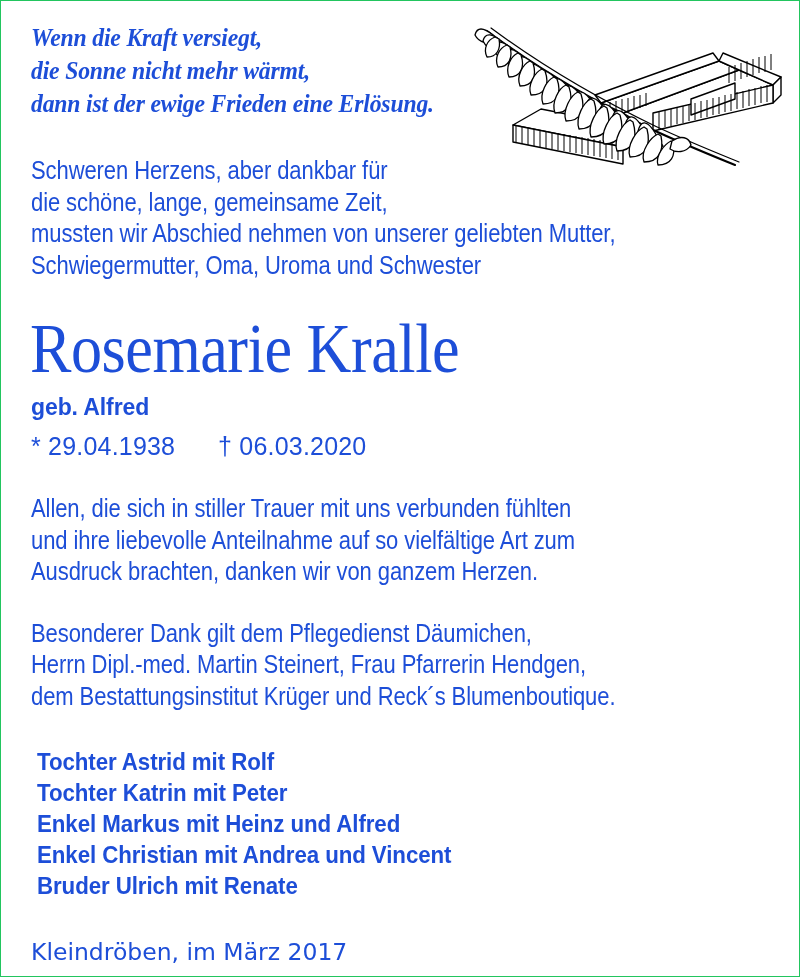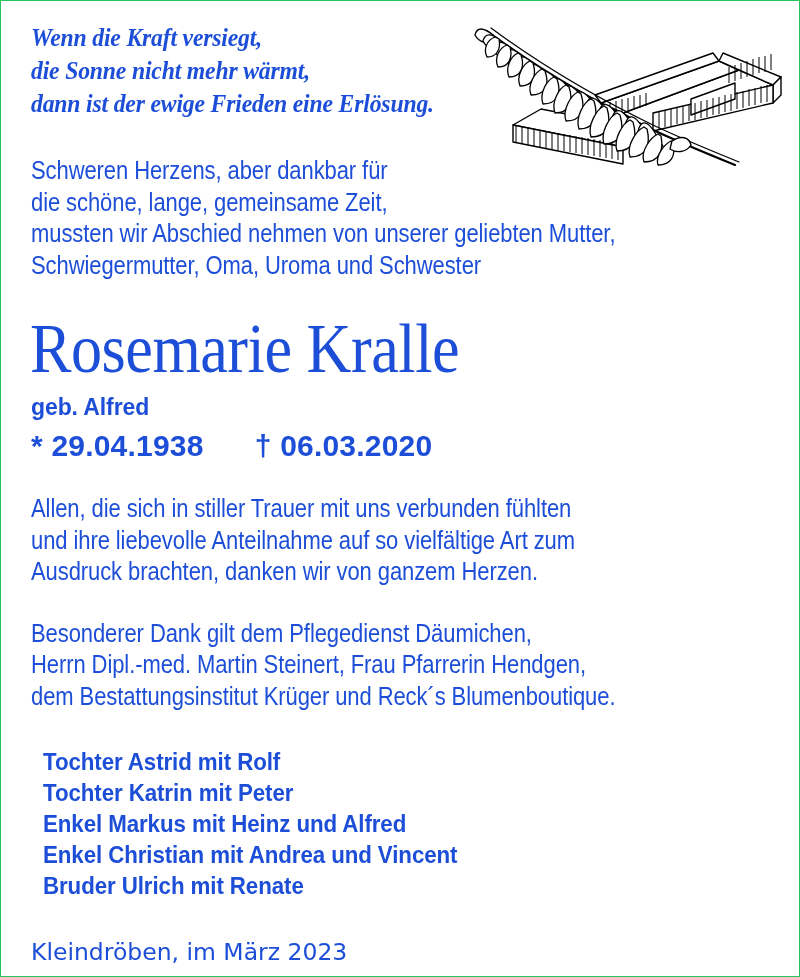--- a/index.html
+++ b/index.html
@@ -90,31 +90,31 @@
     font-weight: bold;
     font-size: 23px;
     line-height: 28px;
     letter-spacing: -0.1px;
     white-space: pre;
     margin: 7px 0 0 4px;
   }
 
   .dates {
     font-family: "Liberation Sans", sans-serif;
-    font-weight: 700;
-    font-size: 30px;
+    font-weight: 400;
+    font-size: 25px;
     line-height: 30px;
     letter-spacing: 0.2px;
     white-space: pre;
     margin: 10px 0 0 4px;
   }
 
   
   .family {
-    margin: 34px 0 0 16px;
+    margin: 34px 0 0 10px;
   }
   .family-line {
     font-family: "Liberation Sans", sans-serif;
     font-weight: bold;
     font-size: 24px;
     line-height: 31px;
     letter-spacing: -0.1px;
     transform: scaleX(0.93);
     transform-origin: left top;
     white-space: pre;
@@ -283,16 +283,16 @@
 dem Bestattungsinstitut Krüger und Reck´s Blumenboutique.</div>
 
     <div class="family">
       <div class="family-line">Tochter Astrid mit Rolf</div>
       <div class="family-line">Tochter Katrin mit Peter</div>
       <div class="family-line">Enkel Markus mit Heinz und Alfred</div>
       <div class="family-line">Enkel Christian mit Andrea und Vincent</div>
       <div class="family-line">Bruder Ulrich mit Renate</div>
     </div>
 
-    <div class="place">Kleindröben, im März 2023</div>
+    <div class="place">Kleindröben, im März 2017</div>
 
   </div>
 </div>
 
 </body></html>

